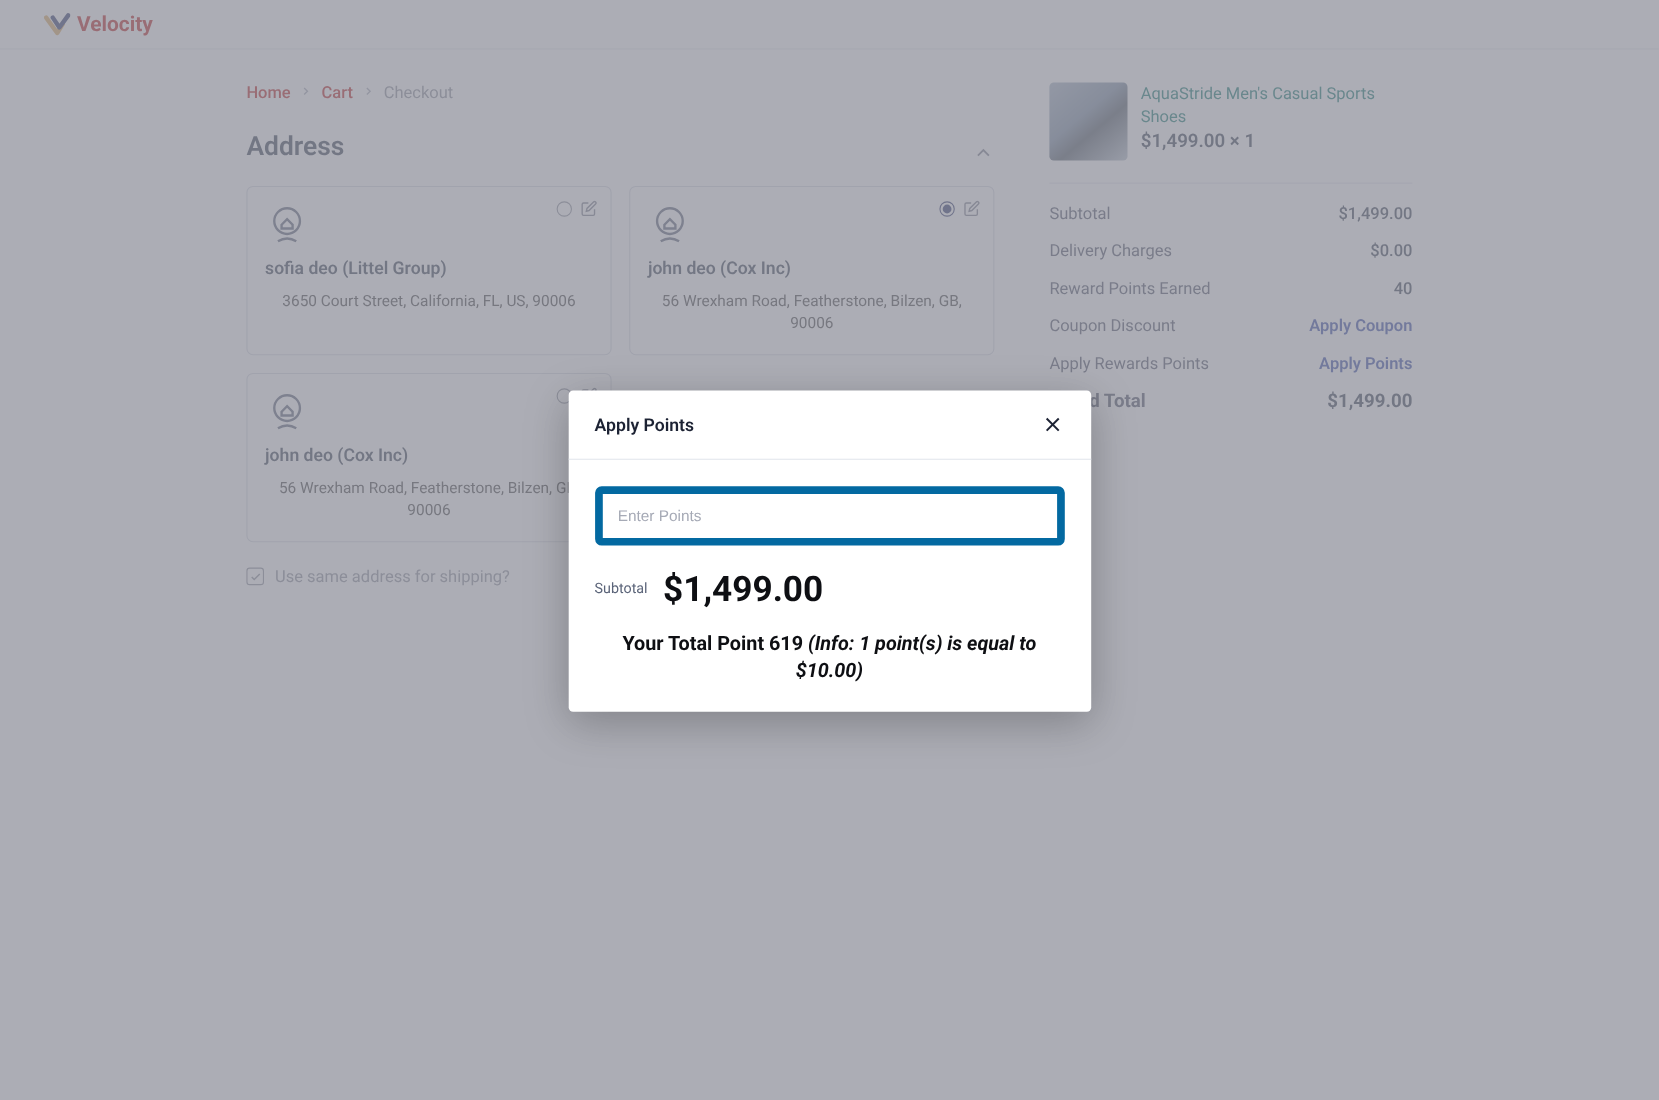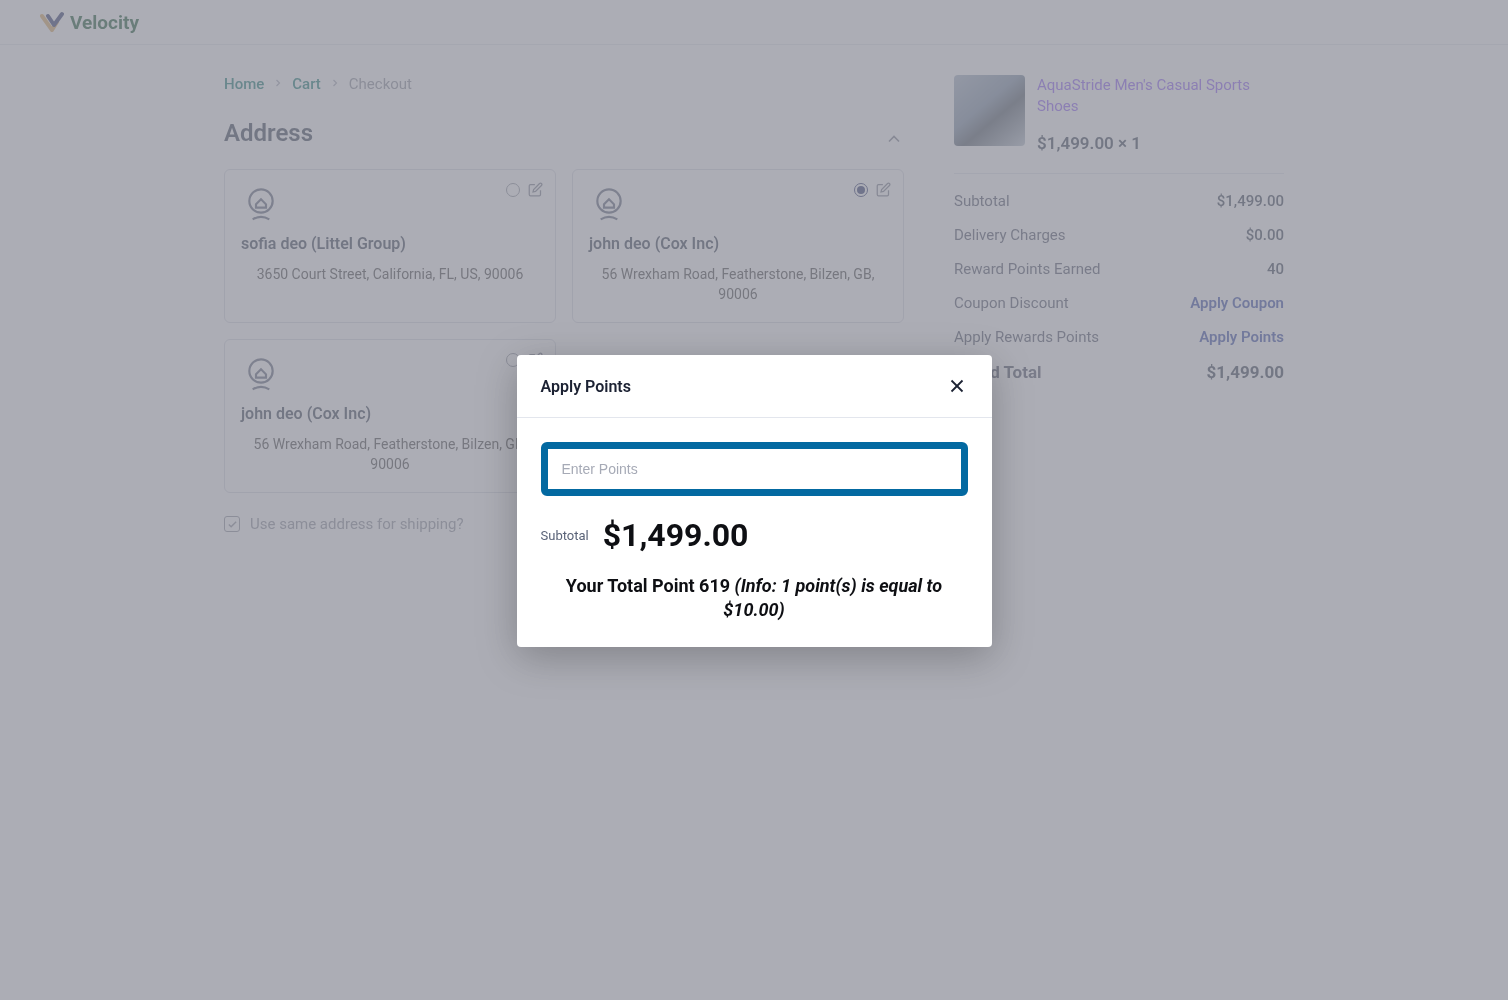--- a/index.html
+++ b/index.html
@@ -1,32 +1,32 @@
 <!DOCTYPE html>
 <html><head>
   <meta charset="utf-8">
   <style>
     * { margin: 0; padding: 0; box-sizing: border-box; }
     body { font-family: -apple-system, BlinkMacSystemFont, "Segoe UI", Roboto, sans-serif; color: #353F50; background: #fff; }
     
     
     .header { padding: 10px 40px; border-bottom: 1px solid #E7E9ED; }
-    .logo { display: flex; align-items: center; gap: 6px; font-weight: 700; font-size: 19px; color: #14532d; }
+    .logo { display: flex; align-items: flex-start; gap: 6px; font-weight: 700; font-size: 19px; color: #b91c1c; }
     .logo-icon { width: 24px; height: 24px; position: relative; }
     .logo-icon::before, .logo-icon::after { content: ''; position: absolute; }
     .logo-icon svg { display: block; }
     
     
     .page { max-width: 1060px; margin: 0 auto; padding: 30px 0; display: flex; gap: 50px; }
     .main { flex: 1; min-width: 0; }
     .side { width: 330px; flex-shrink: 0; }
     
     
     .breadcrumb { display: flex; align-items: center; gap: 8px; margin-bottom: 26px; font-size: 15px; }
-    .breadcrumb .link { color: #0f766e; font-weight: 500; cursor: pointer; }
+    .breadcrumb .link { color: #b91c1c; font-weight: 500; cursor: pointer; }
     .breadcrumb .sep { color: #A6AAB6; }
     .breadcrumb .current { color: #8B8F9A; }
     
     
     .section-title { font-size: 24px; font-weight: 600; color: #353F50; margin-bottom: 22px; display: flex; justify-content: space-between; align-items: flex-end; }
     .chev { width: 20px; height: 20px; color: #7A7E8C; cursor: pointer; }
     .subsection { font-size: 18px; font-weight: 600; color: #353F50; margin-bottom: 16px; }
     
     
     .addr-grid { display: grid; grid-template-columns: 1fr 1fr; gap: 16px; margin-bottom: 22px; }
@@ -40,21 +40,21 @@
     .addr-name { font-size: 16px; font-weight: 600; color: #353F50; margin-bottom: 12px; }
     .addr-text { font-size: 14px; color: #404040; line-height: 1.4; text-align: center; }
     
     .checkbox-row { display: flex; align-items: center; gap: 10px; color: #8B8F9A; font-size: 15px; }
     .cb { width: 16px; height: 16px; border: 1.5px solid #8B8F9A; border-radius: 3px; display: flex; align-items: center; justify-content: center; color: #8B8F9A; cursor: pointer; }
     
     
     .cart-title { font-size: 23px; font-weight: 700; color: #353F50; margin-bottom: 24px; margin-top: 8px; }
     .cart-item { display: flex; gap: 12px; padding-bottom: 20px; border-bottom: 1px solid #E3E6ED; }
     .cart-thumb { width: 71px; height: 71px; border-radius: 4px; background: linear-gradient(140deg, #A6B4C4 0%, #7A8DA3 42%, #4E5964 60%, #B8C3CE 100%); flex-shrink: 0; }
-    .cart-name { font-size: 15px; color: #8b5cf6; line-height: 1.4; margin-bottom: 16px; }
+    .cart-name { font-size: 15px; color: #0f766e; line-height: 1.4; margin-bottom: 2px; }
     .cart-price { font-size: 17px; font-weight: 600; color: #353F50; }
     
     .summary-list { padding-top: 18px; display: flex; flex-direction: column; gap: 16px; }
     .summary-row { display: flex; justify-content: space-between; align-items: center; font-size: 15px; color: #4B5164; }
     .summary-row .label { color: #4B5164; }
     .summary-row .value { color: #353F50; font-weight: 500; }
     .summary-row .link-val { color: #3449A5; font-weight: 600; cursor: pointer; }
     .summary-total { font-weight: 700; font-size: 17px; }
     .summary-total .value { font-weight: 700; }
     

